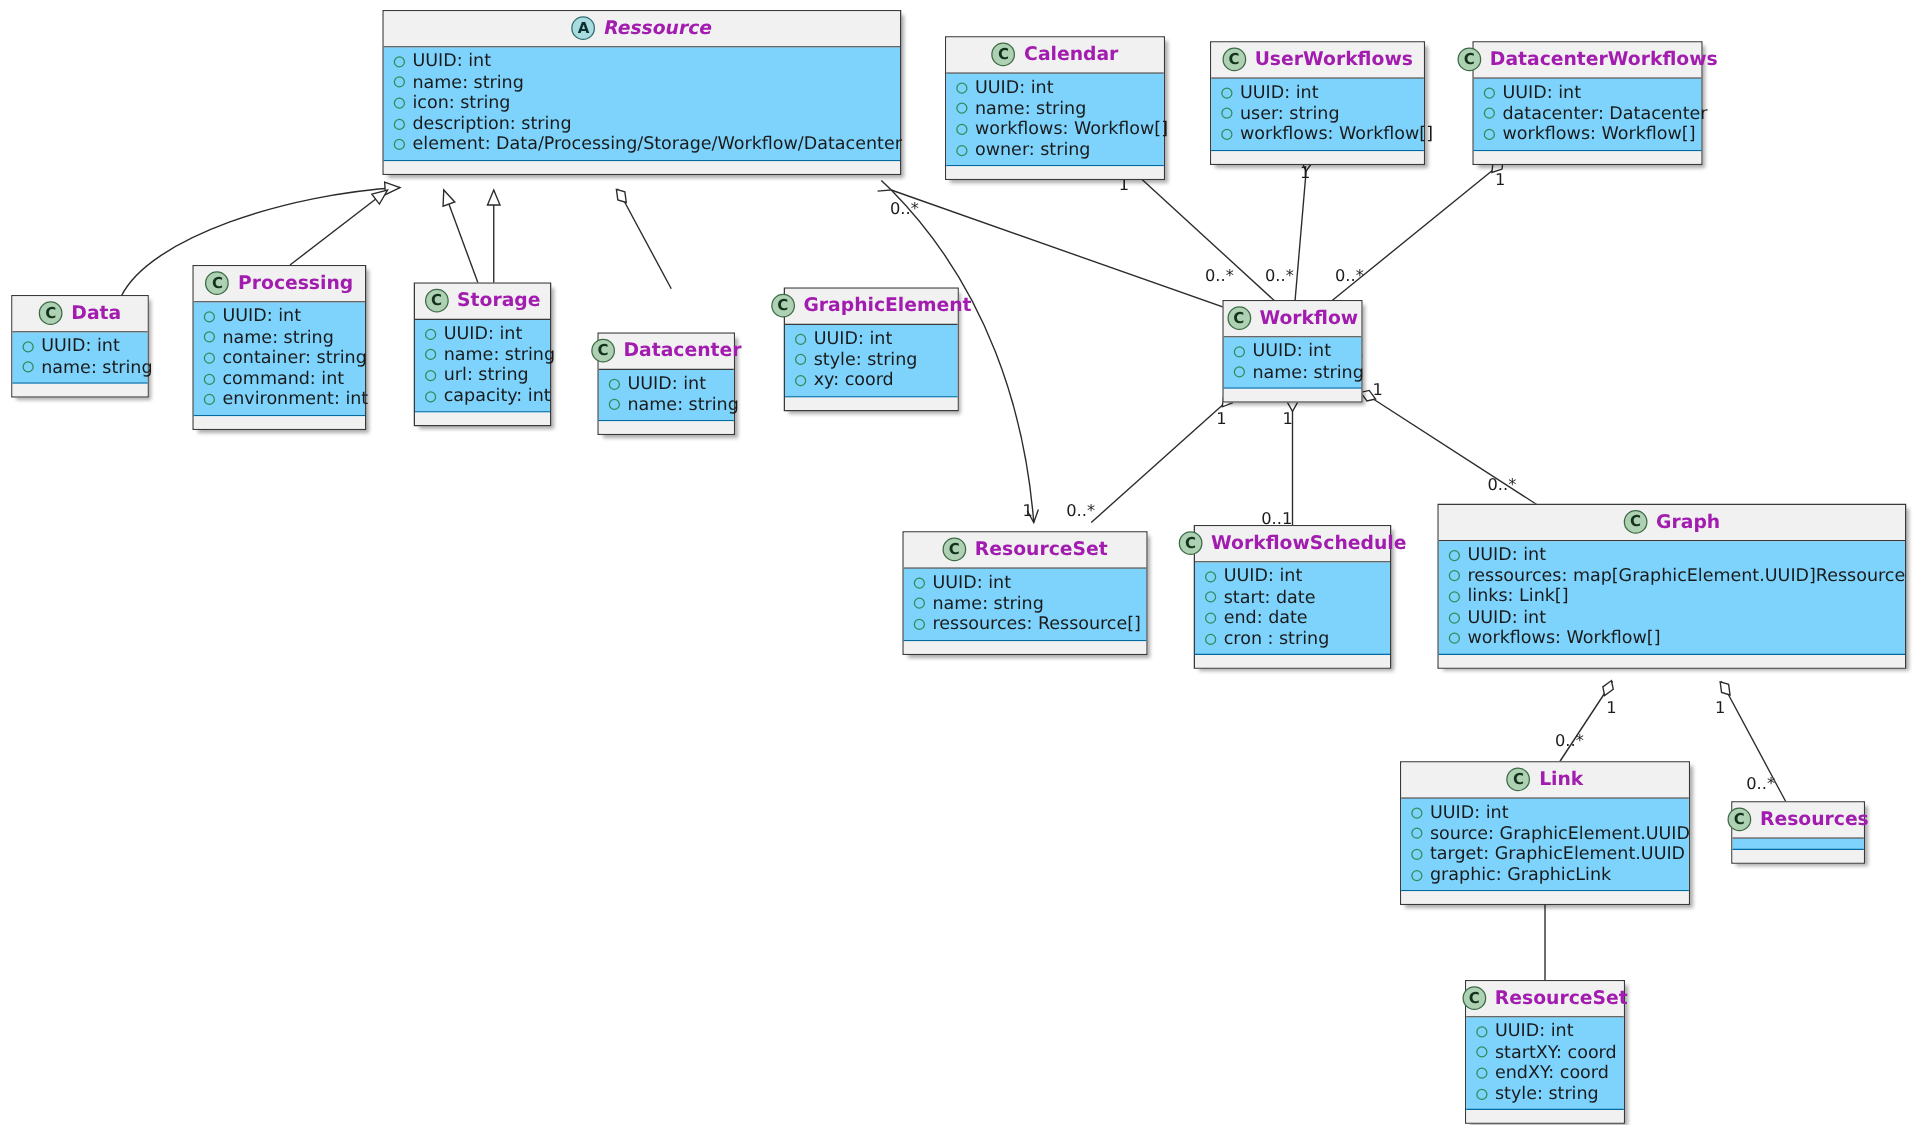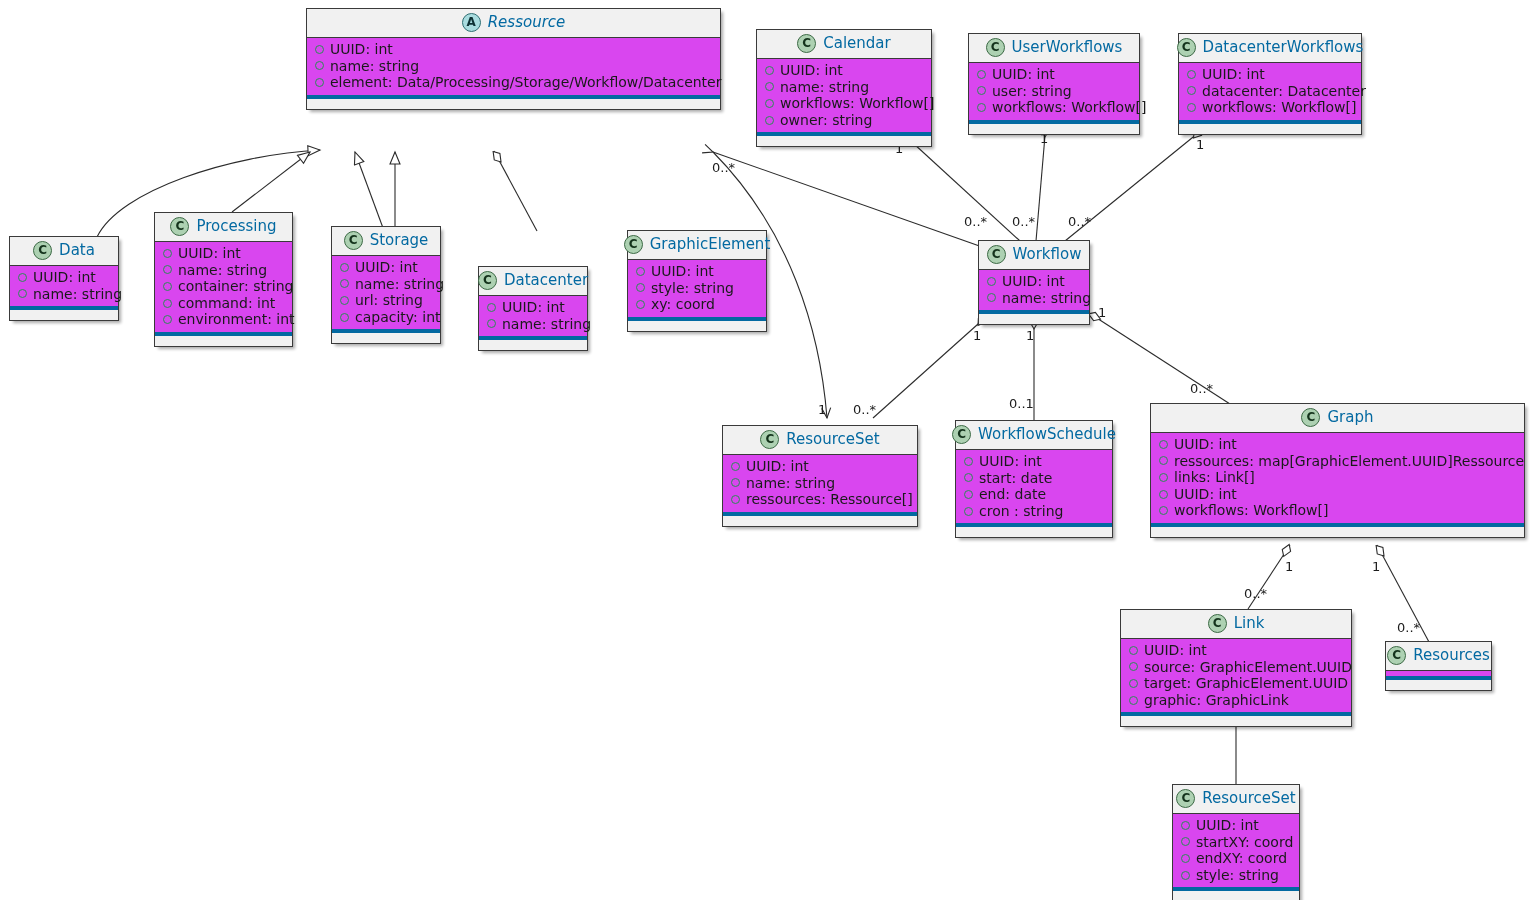--- a/index.html
+++ b/index.html
@@ -48,22 +48,23 @@
     align-items:center;
     justify-content:center;
     gap:7px;
     padding:4px 9px 5px 9px;
     border-bottom:1px solid #3a3a3a;
     background:#f1f1f1;
     white-space:nowrap;
   }
   .cls .title{
     font-size:15px;
-    color:#0369a1;
+    color:#a21caf;
     line-height:1;
+    font-weight:bold;
   }
   .cls.abstract .title{ font-style:italic; }
   .badge{
     display:inline-block;
     width:17px;height:17px;
     border-radius:50%;
     border:1px solid #3c6a45;
     background:#adD1b2;
     background:#add1b2;
     color:#14331c;
@@ -75,22 +76,22 @@
   }
   .badge.abs{
     background:#a9dcdf;
     border-color:#2f6e72;
     color:#0e3134;
     font-style:normal;
   }
   .cls .body{
     box-sizing:border-box;
     padding:3px 8px 4px 8px;
-    border-bottom:4px solid #0369a1;
-    background:#d946ef;
+    border-bottom:1px solid #0369a1;
+    background:#7dd3fc;
   }
   .cls .body.empty{ height:9px; padding:0; }
   .cls .foot{
     box-sizing:border-box;
     height:10px;
     background:#f1f1f1;
   }
   .attr{
     display:flex;
     align-items:center;
@@ -167,21 +168,21 @@
       <div class="mlabel" style="left: 1040px; top: 131px;">1</div>
       <div class="mlabel" style="left: 1196px; top: 137px;">1</div>
       <div class="mlabel" style="left: 964px; top: 214px;">0..*</div>
       <div class="mlabel" style="left: 1012px; top: 214px;">0..*</div>
       <div class="mlabel" style="left: 1068px; top: 214px;">0..*</div>
       <div class="mlabel" style="left: 973px; top: 328px;">1</div>
       <div class="mlabel" style="left: 1026px; top: 328px;">1</div>
       <div class="mlabel" style="left: 1098px; top: 305px;">1</div>
       <div class="mlabel" style="left: 818px; top: 402px;">1</div>
       <div class="mlabel" style="left: 853px; top: 402px;">0..*</div>
-      <div class="mlabel" style="left: 1009px; top: 396px;">0..1</div>
+      <div class="mlabel" style="left: 1009px; top: 408px;">0..1</div>
       <div class="mlabel" style="left: 1190px; top: 381px;">0..*</div>
       <div class="mlabel" style="left: 1285px; top: 559px;">1</div>
       <div class="mlabel" style="left: 1372px; top: 559px;">1</div>
       <div class="mlabel" style="left: 1244px; top: 586px;">0..*</div>
       <div class="mlabel" style="left: 1397px; top: 620px;">0..*</div>
     </div>
 
   <div class="cls abstract" style="left:306px; top:8px; width:415px;">
     <div class="hdr">
       <span class="badge abs">A</span>
@@ -191,20 +192,28 @@
       <div class="attr">
           <span class="vis"></span>
           <span class="txt">UUID: int</span>
         </div>
       <div class="attr">
           <span class="vis"></span>
           <span class="txt">name: string</span>
         </div>
       <div class="attr">
           <span class="vis"></span>
+          <span class="txt">icon: string</span>
+        </div>
+      <div class="attr">
+          <span class="vis"></span>
+          <span class="txt">description: string</span>
+        </div>
+      <div class="attr">
+          <span class="vis"></span>
           <span class="txt">element: Data/Processing/Storage/Workflow/Datacenter</span>
         </div>
     </div>
     <div class="foot"></div>
   </div>
 
   <div class="cls" style="left:756px; top:29px; width:176px;">
     <div class="hdr">
       <span class="badge">C</span>
       <span class="title">Calendar</span>

